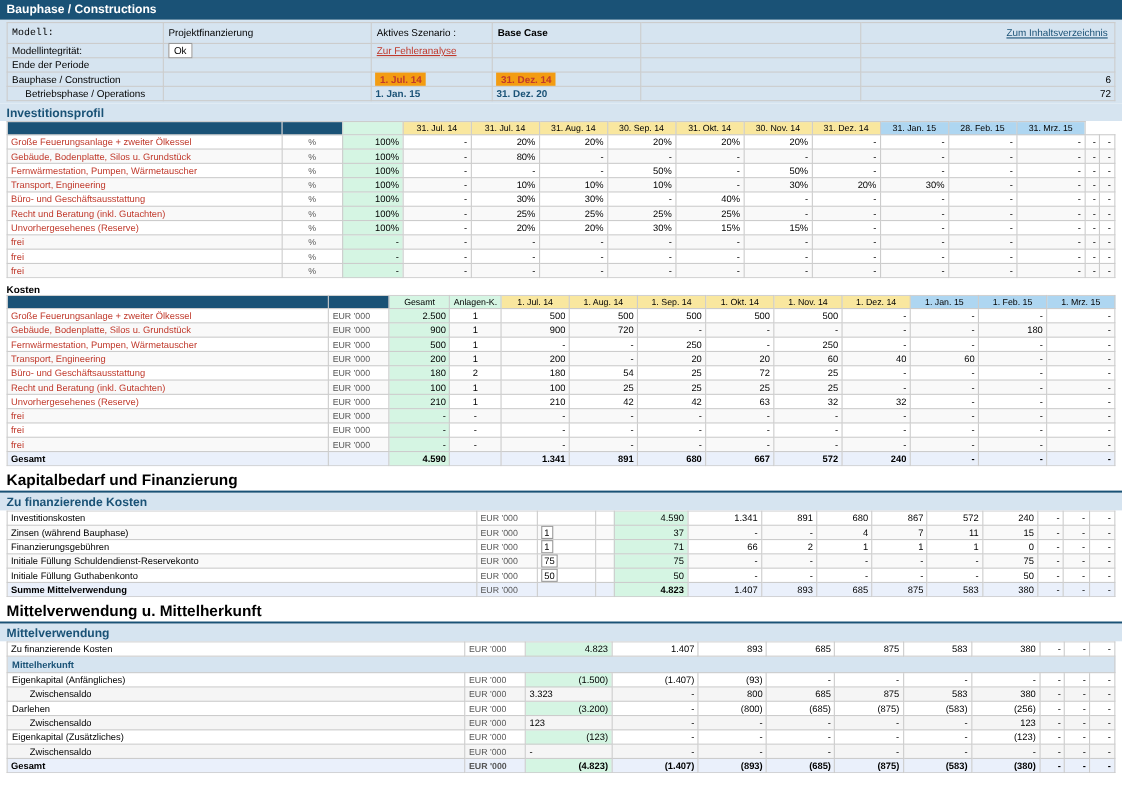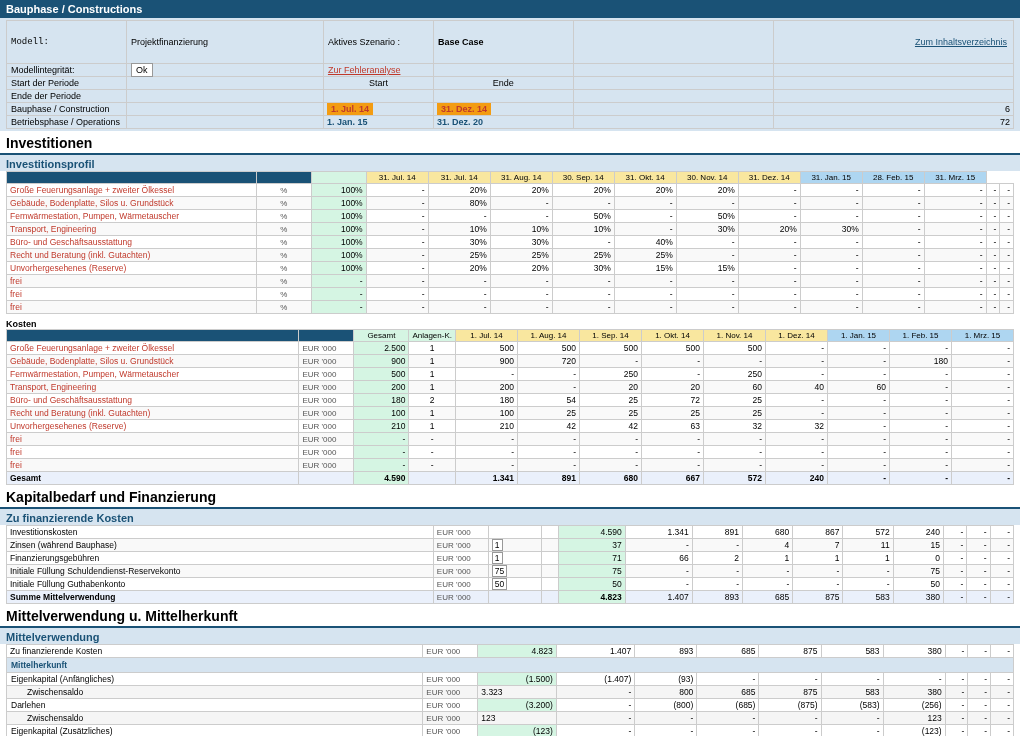--- a/index.html
+++ b/index.html
@@ -90,77 +90,68 @@
 <div class="header-bar">
   <span>Bauphase / Constructions</span>
 </div>
 
 <div class="meta-section">
   <table style="width:100%;border-collapse:collapse;font-size:9px;">
     <tbody>
         <tr>
       <td style="width:120px;padding:1px 4px;font-family:Liberation Mono, monospace;">Modell:</td>
       <td style="padding:1px 4px;">Projektfinanzierung</td>
-      <td style="padding:16px 4px;width:110px;">Aktives Szenario :</td>
+      <td style="padding:4px 4px;width:110px;">Aktives Szenario :</td>
       <td style="padding:1px 4px;font-weight:bold;">Base Case</td>
       <td style="width:200px;"></td>
       <td style="text-align:right;padding:1px 6px;">
         <span class="blue-link">Zum Inhaltsverzeichnis</span>
       </td>
     </tr>
     <tr>
       <td style="padding:1px 4px;">Modellintegrität:</td>
       <td style="padding:1px 4px;">
         <span class="ok-cell">Ok</span>
       </td>
       <td style="padding:1px 4px;">
         <span class="link-text">Zur Fehleranalyse</span>
       </td>
       <td></td>
           <td></td>
           <td></td>
     </tr>
     <tr>
-      <td style="padding:1px 4px;">Start der Periode</td>
-      <td></td>
-      <td style="padding:1px 3px;text-align:center;">Start</td>
-      <td style="padding:1px 3px;text-align:center;">Ende</td>
-      <td></td>
-          <td></td>
-    </tr>
-    <tr>
       <td style="padding:1px 4px;">Ende der Periode</td>
       <td></td>
       <td></td>
           <td></td>
           <td></td>
           <td></td>
     </tr>
     <tr>
       <td style="padding:1px 4px;">Bauphase / Construction</td>
       <td></td>
       <td style="padding:1px 3px;"><span class="date-cell-orange">1. Jul. 14</span></td>
       <td style="padding:1px 3px;"><span class="date-cell-orange">31. Dez. 14</span></td>
       <td></td>
       <td style="padding:1px 3px;text-align:right;">6</td>
     </tr>
     <tr>
-      <td style="padding:1px 4px;">Betriebsphase / Operations</td>
+      <td style="padding:1px 16px;">Betriebsphase / Operations</td>
       <td></td>
       <td style="padding:1px 3px;"><span style="color:#1a5276;font-weight:bold;">1. Jan. 15</span></td>
       <td style="padding:1px 3px;"><span style="color:#1a5276;font-weight:bold;">31. Dez. 20</span></td>
       <td></td>
       <td style="padding:1px 3px;text-align:right;">72</td>
     </tr>
   </tbody>
     </table>
 </div>
 
 <div>
-  <div class="section-title">Investitionen</div>
 
   <div class="subsection-title">Investitionsprofil</div>
 
   <div class="table-container">
     <table>
       <thead>
         <tr>
           <th class="col-desc"></th>
           <th class="col-unit"></th>
           <th class="col-total"></th>

